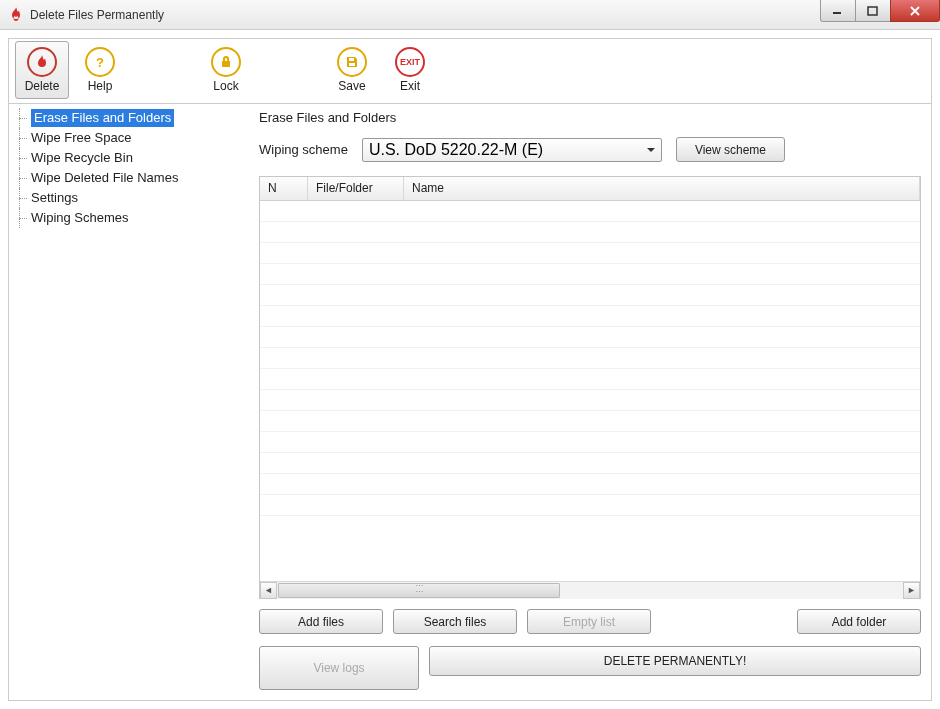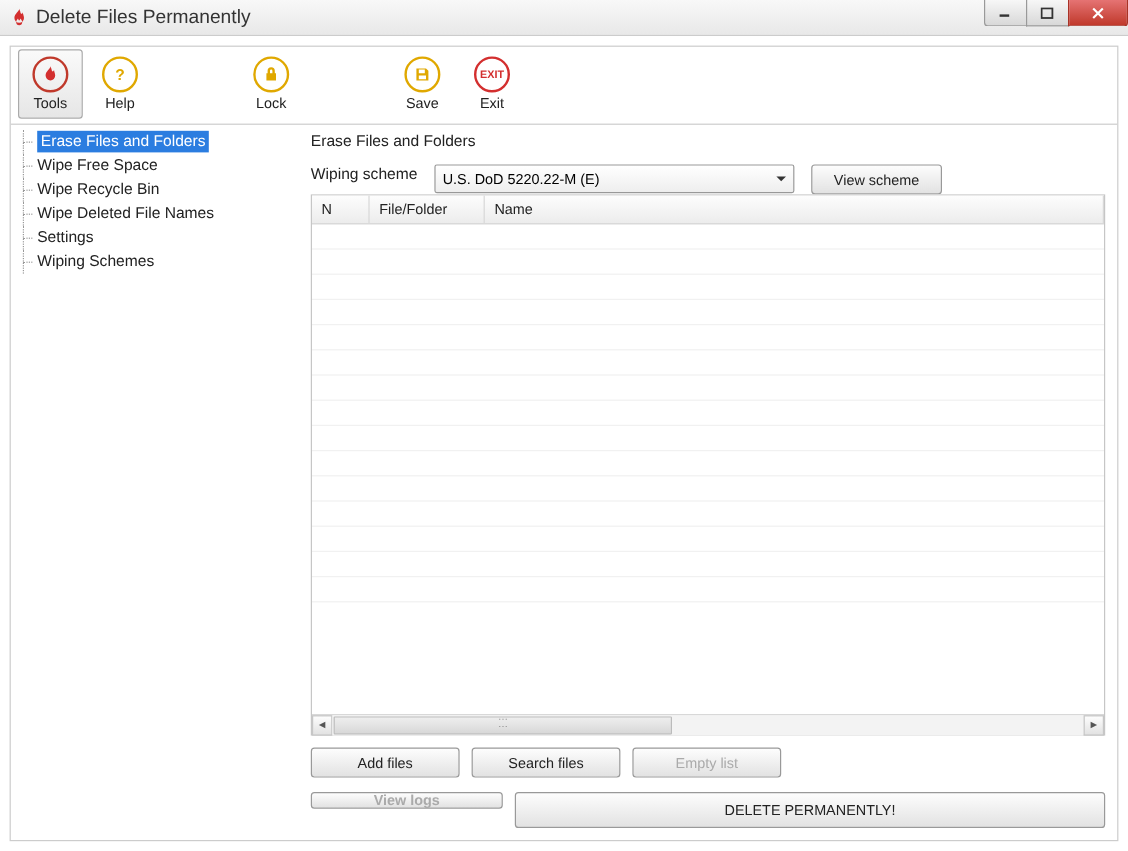--- a/index.html
+++ b/index.html
@@ -1,21 +1,21 @@
 <!DOCTYPE html>
 <html><head>
 <meta charset="utf-8">
 <style>
 * { box-sizing: border-box; margin: 0; padding: 0; font-family: "Segoe UI", Tahoma, sans-serif; }
 body { background: #fff; width: 940px; height: 709px; overflow: hidden; }
 
 
 .titlebar { height: 30px; background: linear-gradient(to bottom, #f8f8f8, #e8e8e8); border-bottom: 1px solid #ccc; display: flex; align-items: center; padding-left: 8px; }
 .titlebar .app-icon { width: 16px; height: 16px; margin-right: 6px; }
-.titlebar .title { font-size: 16px; color: #333; flex: 1; }
+.titlebar .title { font-size: 12px; color: #333; flex: 1; }
 .titlebar .win-controls { display: flex; height: 100%; }
 .titlebar .win-btn { width: 36px; height: 22px; margin-top: 0; border: 1px solid #999; border-top: none; background: linear-gradient(to bottom, #f7f7f7, #d8d8d8); display: flex; align-items: center; justify-content: center; font-size: 11px; color: #333; margin-left: -1px; }
 .titlebar .win-btn.min { border-radius: 0 0 0 3px; }
 .titlebar .win-btn.close { width: 50px; background: linear-gradient(to bottom, #e57373, #c0392b); color: #fff; border-color: #a93226; border-radius: 0 0 3px 0; }
 .titlebar .win-btn.close svg { width: 12px; height: 12px; }
 .titlebar .win-btn svg { width: 12px; height: 10px; }
 
 
 .window-body { padding: 8px; height: calc(100% - 30px); }
 .outer-frame { border: 1px solid #ccc; height: 100%; background: #fff; display: flex; flex-direction: column; }
@@ -31,23 +31,23 @@
 .content { display: flex; flex: 1; min-height: 0; gap: 28px; }
 .sidebar { width: 212px; padding: 4px 8px; font-size: 13px; color: #222; border-right: 1px solid transparent; }
 .sidebar-item { padding: 1px 4px 1px 14px; position: relative; cursor: default; white-space: nowrap; line-height: 18px; }
 .sidebar-item::before { content: ""; position: absolute; left: 2px; top: 0; bottom: 0; border-left: 1px dotted #999; }
 .sidebar-item::after { content: ""; position: absolute; left: 2px; top: 50%; width: 8px; border-top: 1px dotted #999; }
 .sidebar-item.selected span { background: #2b7de0; color: #fff; padding: 0 3px; display: inline-block; }
 
 .main-pane { flex: 1; padding: 6px 10px 10px 10px; display: flex; flex-direction: column; min-width: 0; }
 .pane-title { font-size: 13px; color: #222; margin-bottom: 12px; }
 
-.row { display: flex; gap: 14px; }
+.row { display: flex; align-items: center; gap: 14px; margin-bottom: 14px; }
 .label { font-size: 13px; color: #222; }
-.select { flex: 0 0 300px; height: 24px; border: 1px solid #999; background: linear-gradient(to bottom, #fff, #eee); font-size: 12px; padding: 0 22px 0 6px; border-radius: 2px; display: flex; align-items: center; position: relative; }
+.select { flex: 0 0 300px; height: 24px; border: 1px solid #999; background: linear-gradient(to bottom, #fff, #eee); font-size: 16px; padding: 0 22px 0 6px; border-radius: 2px; display: flex; align-items: center; position: relative; }
 .select::after { content: ""; position: absolute; right: 6px; top: 50%; margin-top: -2px; border: 4px solid transparent; border-top-color: #333; }
 .btn { height: 25px; border: 1px solid #999; background: linear-gradient(to bottom, #fdfdfd, #e2e2e2); font-size: 12px; color: #222; border-radius: 3px; padding: 0 18px; display: flex; align-items: center; justify-content: center; cursor: default; }
 .btn.disabled { color: #aaa; }
 
 
 .table-wrap { border: 1px solid #c6c6c6; flex: 1; display: flex; flex-direction: column; min-height: 0; background: #fff; }
 .thead { display: flex; background: linear-gradient(to bottom, #fdfdfd, #ececec); border-bottom: 1px solid #d0d0d0; height: 24px; font-size: 12px; color: #222; }
 .th { padding: 4px 8px; border-right: 1px solid #d8d8d8; }
 .tbody { flex: 1; overflow: hidden; position: relative; }
 .trow { height: 21px; border-bottom: 1px solid #f1f1f1; }
@@ -55,21 +55,21 @@
 .hscroll .arrow { width: 17px; height: 17px; background: linear-gradient(to bottom, #fdfdfd, #e2e2e2); border: 1px solid #c6c6c6; display: flex; align-items: center; justify-content: center; font-size: 9px; color: #555; }
 .hscroll .track { flex: 1; height: 17px; background: #f3f3f3; display: flex; align-items: center; }
 .hscroll .thumb { width: 45%; height: 15px; margin-left: 1px; background: linear-gradient(to bottom, #eee, #d8d8d8); border: 1px solid #bbb; border-radius: 1px; position: relative; }
 .hscroll .thumb::after { content: "⋮⋮"; position: absolute; left: 50%; top: -1px; transform: translateX(-50%) rotate(90deg); font-size: 8px; color: #999; letter-spacing: -2px; }
 
 
 .btn-row { display: flex; gap: 10px; margin-top: 10px; }
 .btn-row .btn { flex: 0 0 124px; }
 .btn-row .btn.wide { flex: 0 0 124px; }
 .bottom-row { display: flex; gap: 10px; margin-top: 12px; }
-.bottom-row .btn.logs { flex: 0 0 160px; height: 14px; font-weight: bold; }
+.bottom-row .btn.logs { flex: 0 0 160px; height: 44px; }
 .bottom-row .btn.delete { flex: 1; height: 30px; font-size: 12px; }
 
 
 .flame { width: 16px; height: 16px; }
 </style>
 </head>
 <body>
 
 <div class="titlebar">
   <svg class="app-icon flame" viewBox="0 0 16 16">
@@ -98,21 +98,21 @@
 <div class="window-body">
 <div class="outer-frame">
 
   <div class="toolbar">
     <div class="tool-btn selected">
       <div class="icon-circle" style="border-color:#c0392b;color:#c0392b">
         <svg width="16" height="16" viewBox="0 0 16 16">
               <path fill="#d32f2f" d="M8 1c0 3-4 4-4 8a4 4 0 0 0 8 0c0-2-1-3-1-5 0 2-2 2-2 0 0-1-1-2-1-3z"></path>
             </svg>
       </div>
-      <span>Tools</span>
+      <span>Delete</span>
     </div>
     <div class="tool-btn">
       <div class="icon-circle" style="border-color:#e0a800;color:#e0a800">?</div>
       <span>Help</span>
     </div>
     <div class="tool-spacer"></div>
     <div class="tool-btn">
       <div class="icon-circle" style="border-color:#e0a800;color:#e0a800">
         <svg width="14" height="14" viewBox="0 0 14 14">
               <path fill="#e0a800" d="M4 6V4a3 3 0 0 1 6 0v2h1v6H3V6h1zm2 0h2V4a1 1 0 0 0-2 0v2z"></path>
@@ -194,20 +194,23 @@
         <div class="btn">
               <span>Add files</span>
             </div>
         <div class="btn">
               <span>Search files</span>
             </div>
         <div class="btn disabled">
               <span>Empty list</span>
             </div>
         <div style="flex:1"></div>
+        <div class="btn wide">
+              <span>Add folder</span>
+            </div>
       </div>
 
       <div class="bottom-row">
         <div class="btn logs disabled">
               <span>View logs</span>
             </div>
         <div class="btn delete">
               <span>DELETE PERMANENTLY!</span>
             </div>
       </div>

